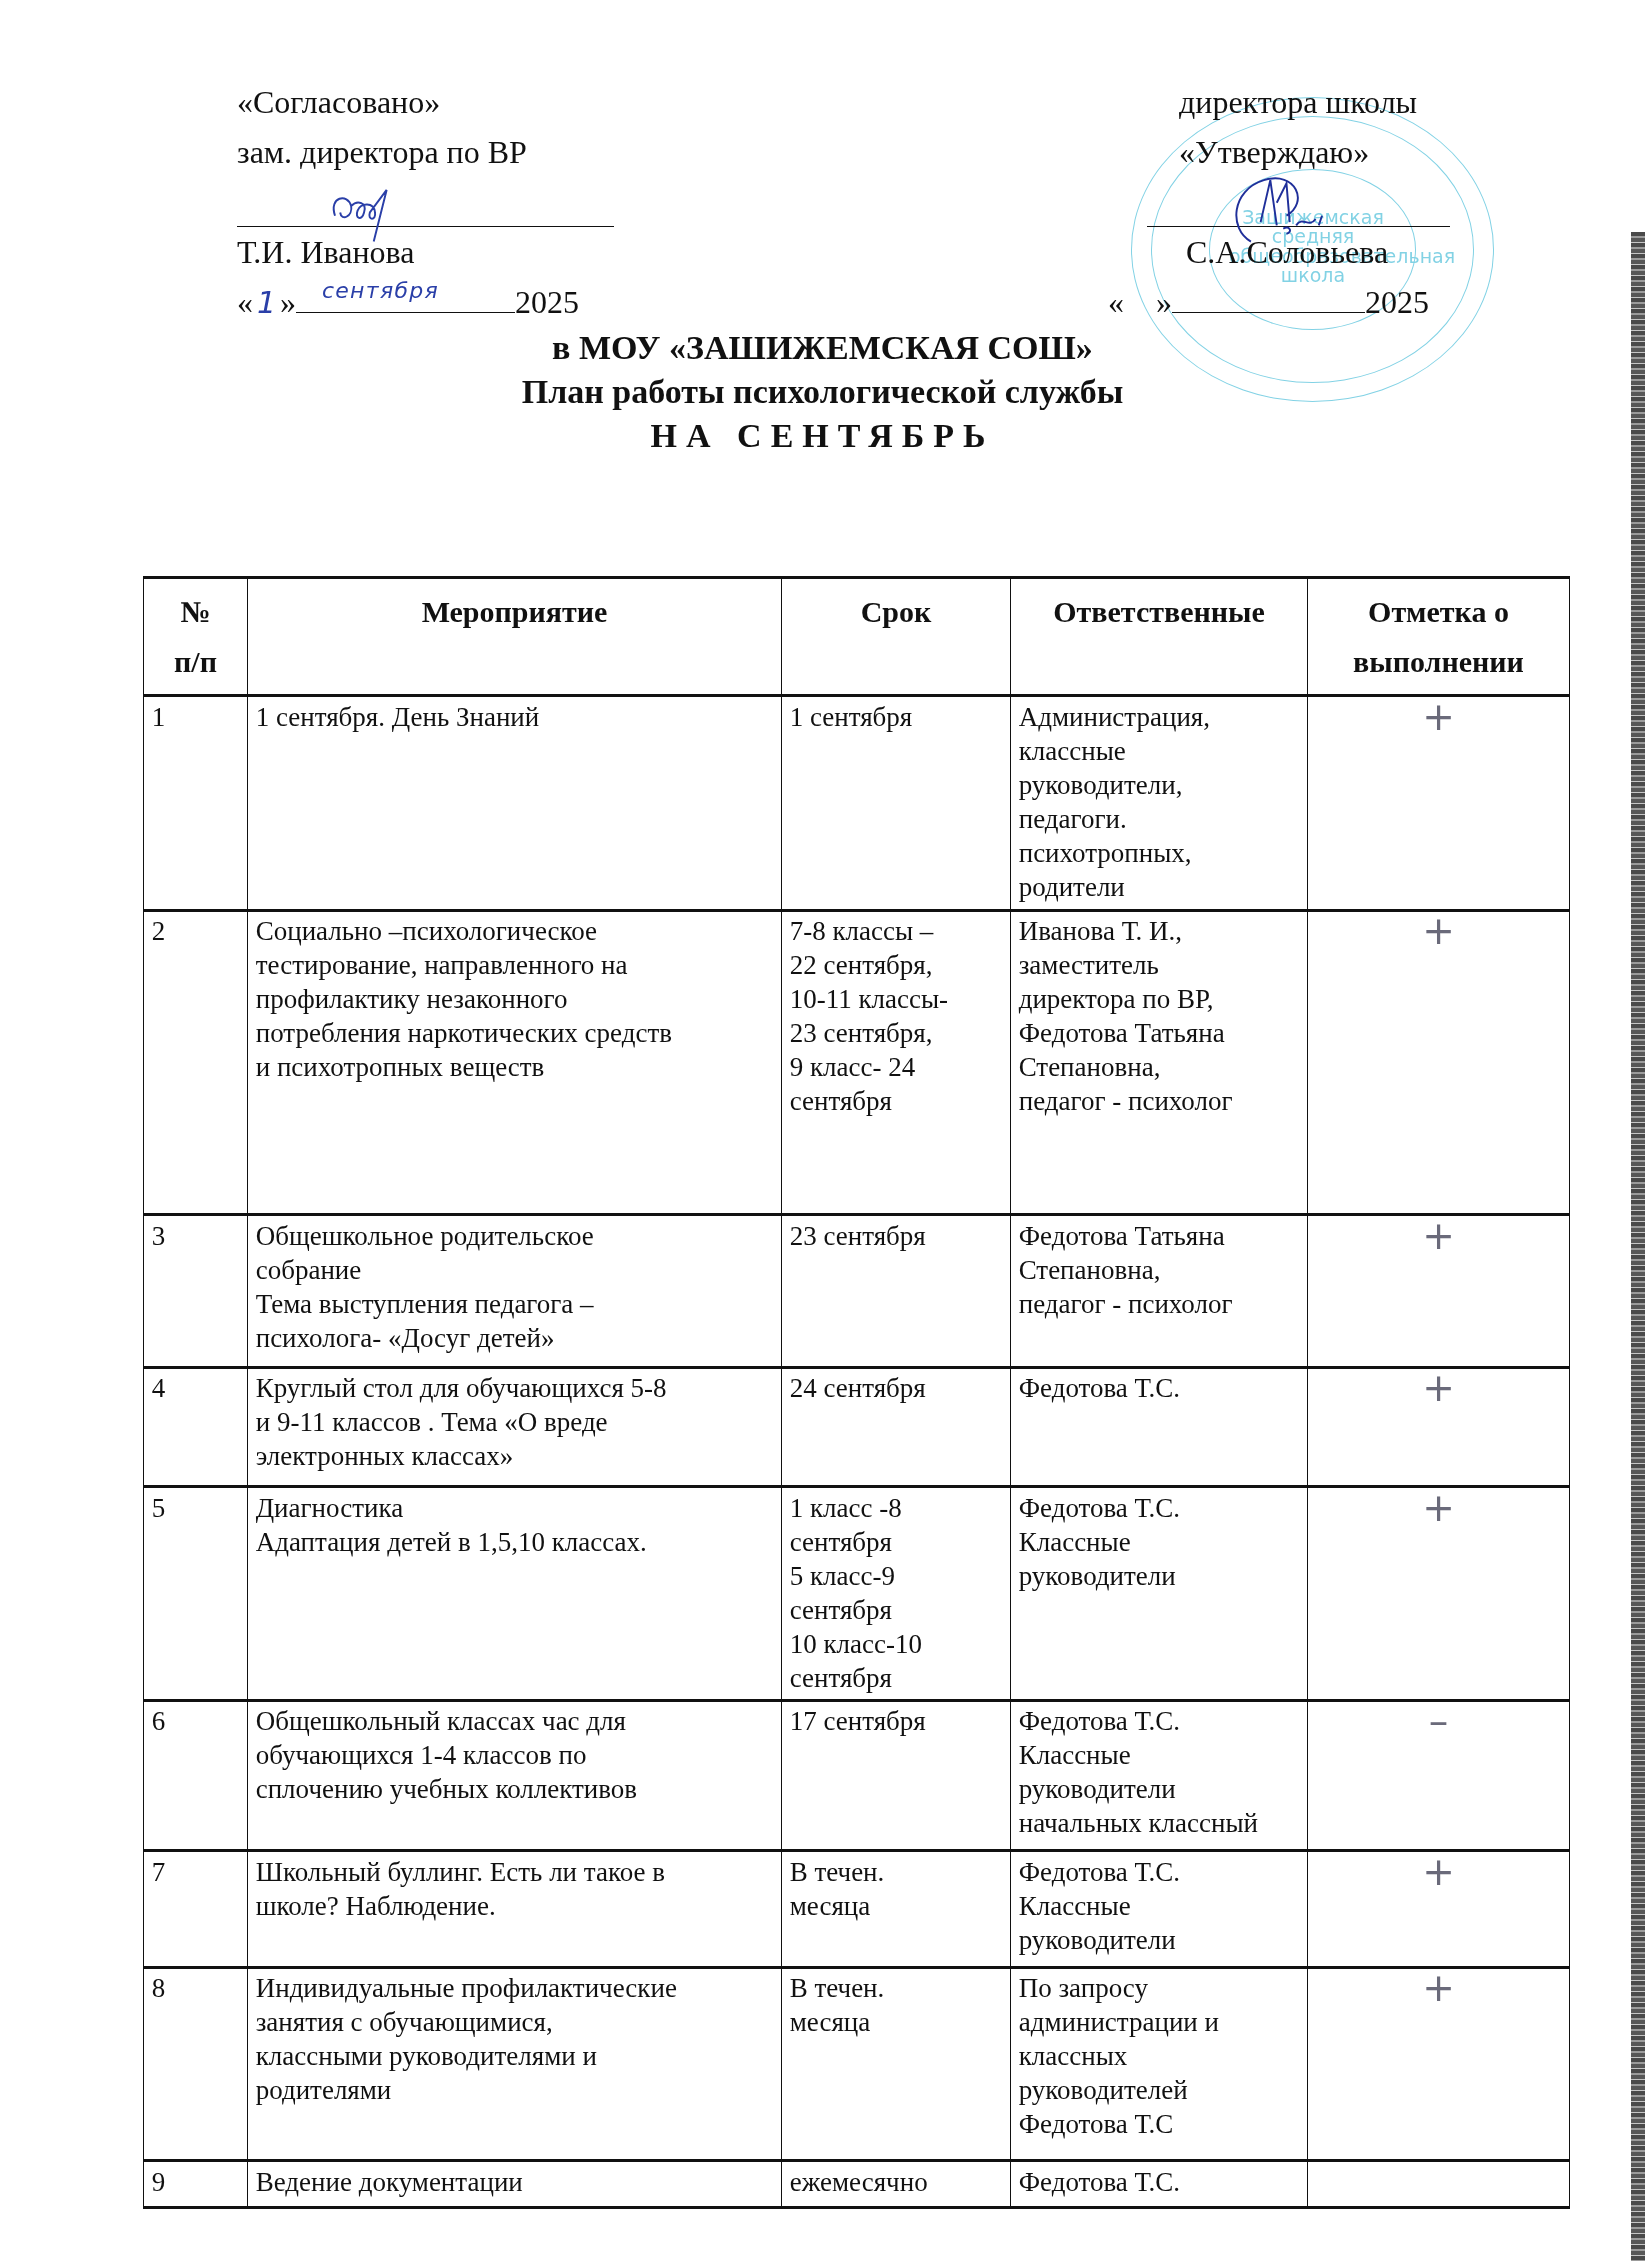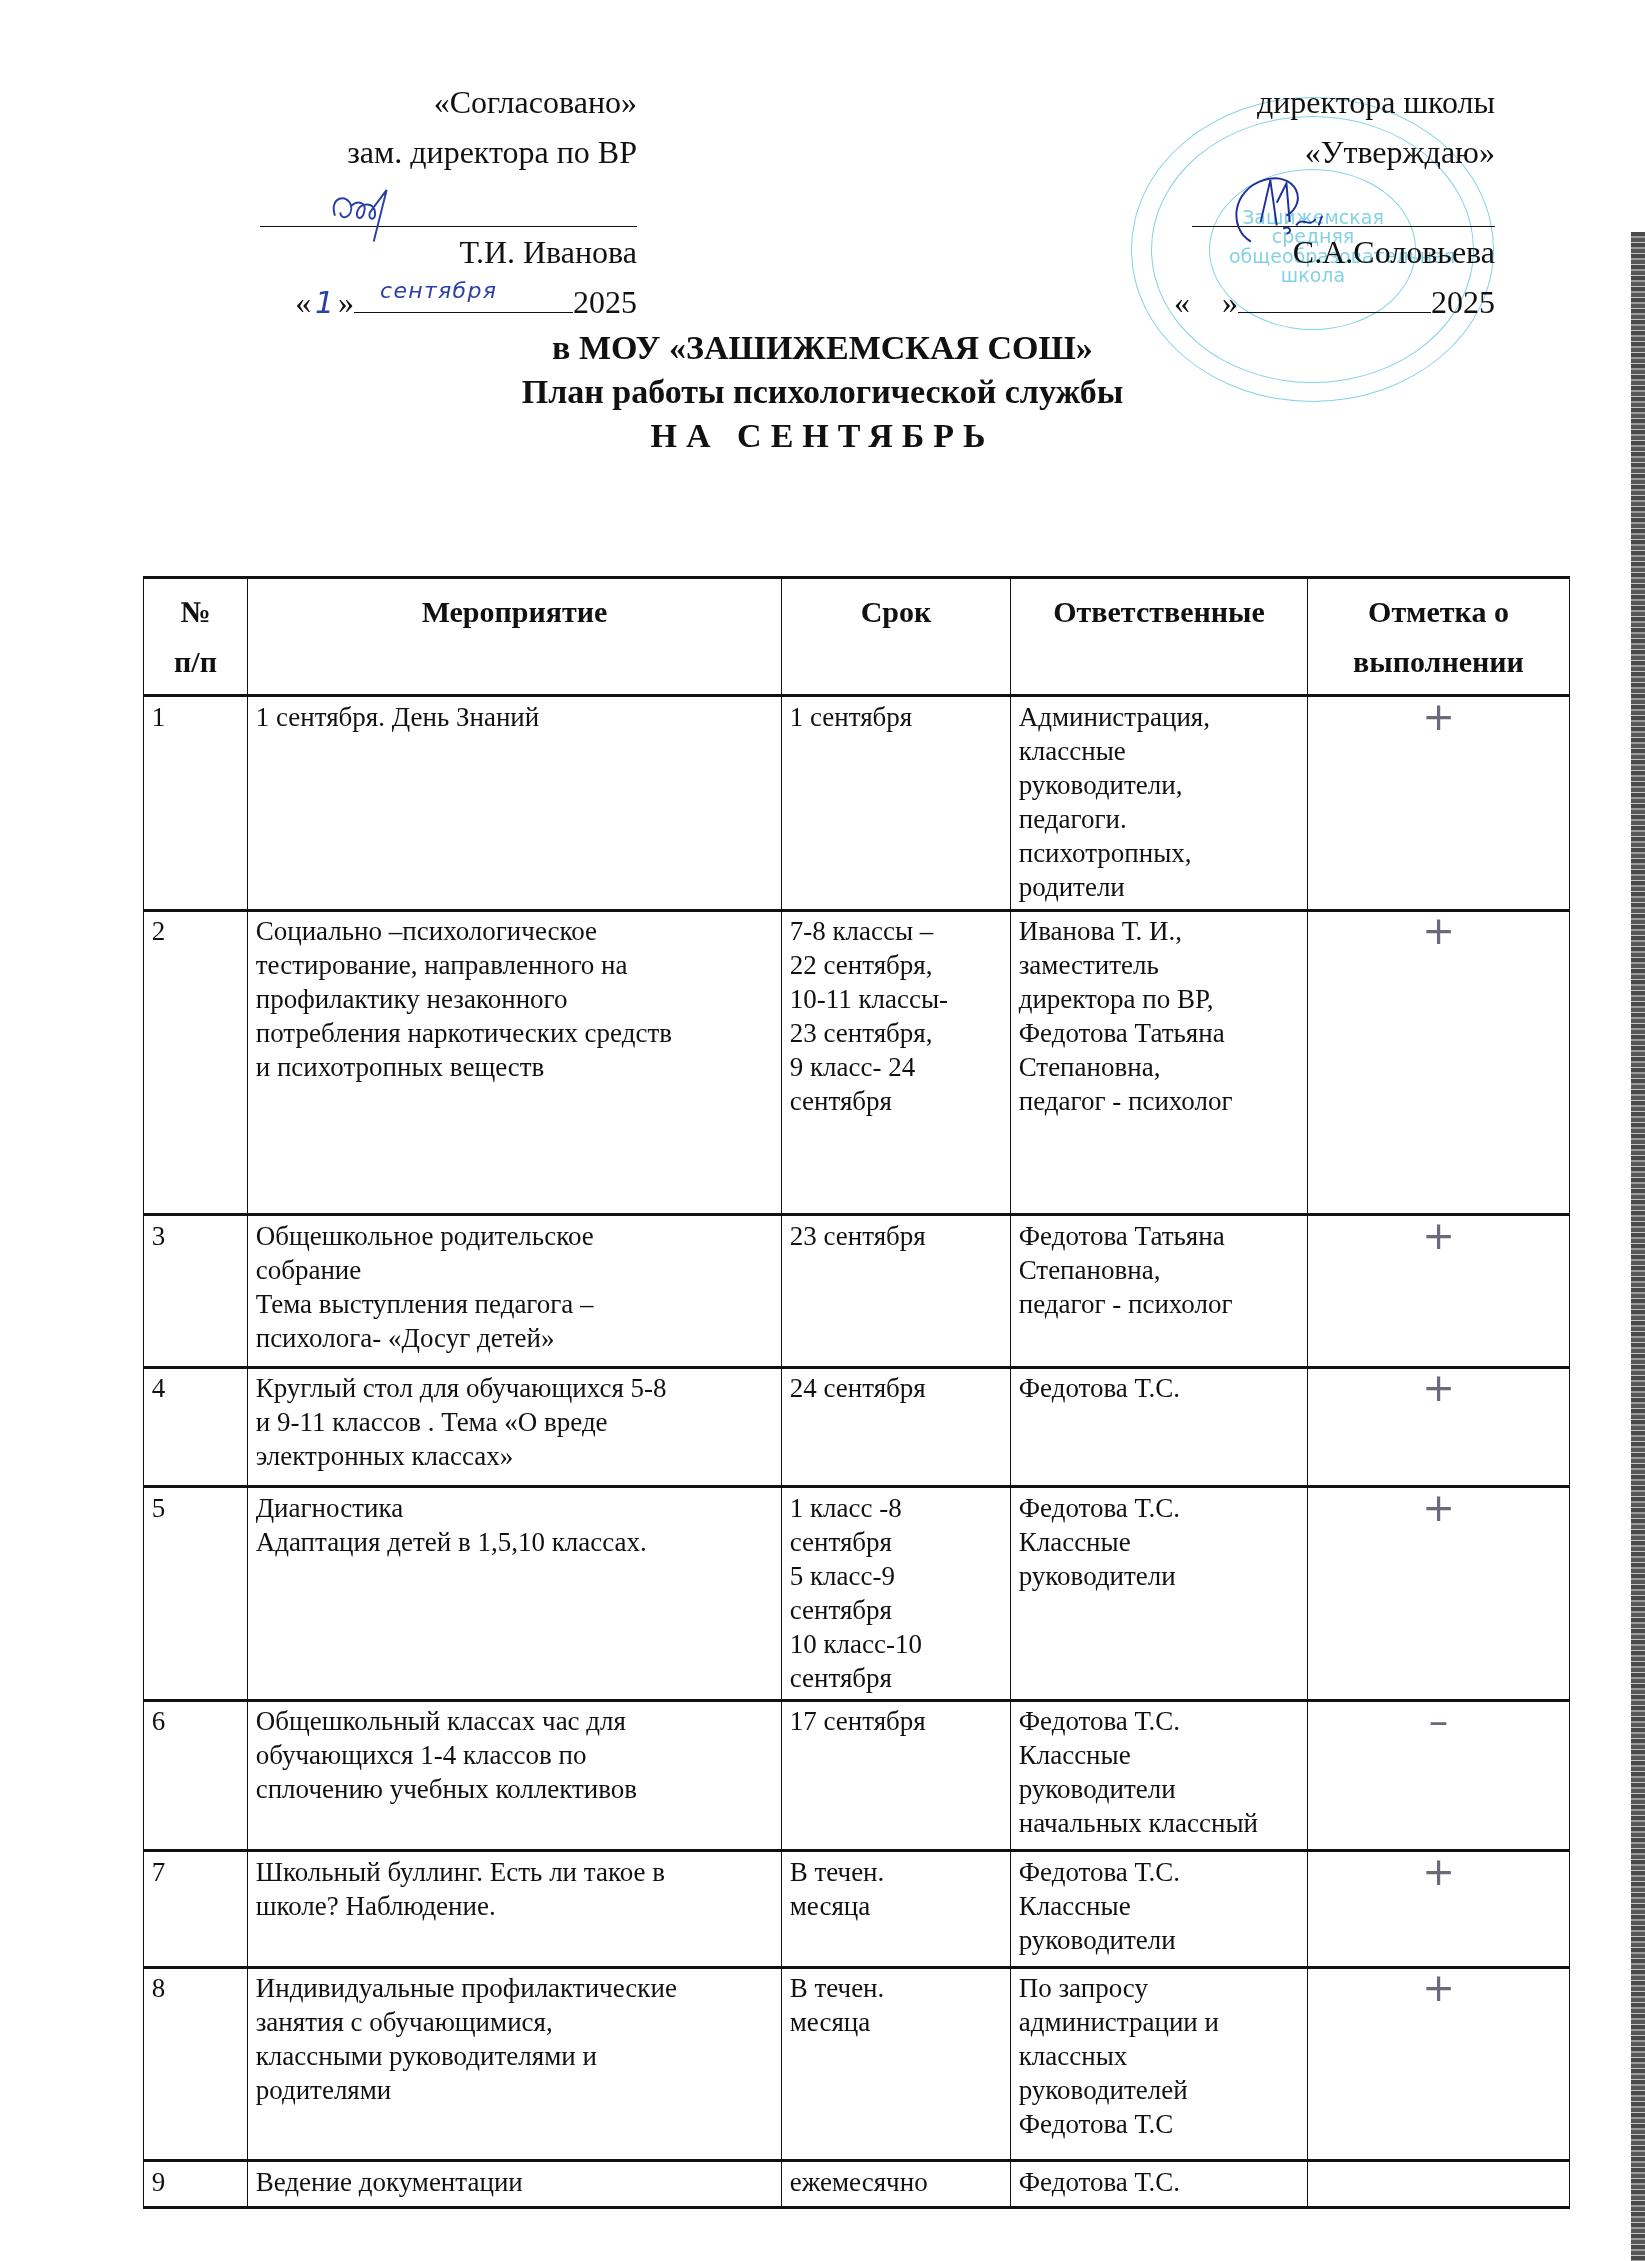--- a/index.html
+++ b/index.html
@@ -9,21 +9,21 @@
   }
   .page { position: absolute; left: 0; top: 0; width: 1645px; height: 2261px; }
 
   
   .scan-edge {
     position: absolute; right: 0; top: 232px; width: 14px; height: 2029px;
     background: repeating-linear-gradient(180deg, #2a2a2a 0 3.9px, #8a8a8a 3.9px 5.8px, #3a3a3a 5.8px 9.7px, #bbb 9.7px 11px);
     opacity: .85;
   }
 
-  .hdr { position: absolute; font-size: 32px; line-height: 50px; text-align: right; }
+  .hdr { position: absolute; font-size: 32px; line-height: 50px; }
   .hdr-left { left: 237px; top: 77px; width: 400px; }
   .hdr-right { left: 1134px; top: 77px; width: 361px; }
   .hdr .line { white-space: nowrap; }
   .sign-line { display: inline-block; border-bottom: 1.9px solid #111; height: 32px; vertical-align: bottom; }
   .hdr-left .sign-line.full { width: 377px; }
   .hdr-right .sign-line.full { width: 303px; margin-left: 0; }
   .date-blank { display: inline-block; border-bottom: 1.9px solid #111; width: 219px; height: 26px; vertical-align: baseline; position: relative; }
   .hdr-right .date-blank { width: 193px; }
   .handwriting { font-family: "DejaVu Sans", sans-serif; color: #2a3fa8; font-style: italic; }
   .hw-day { font-size: 30px; margin: 0 3.9px; }

